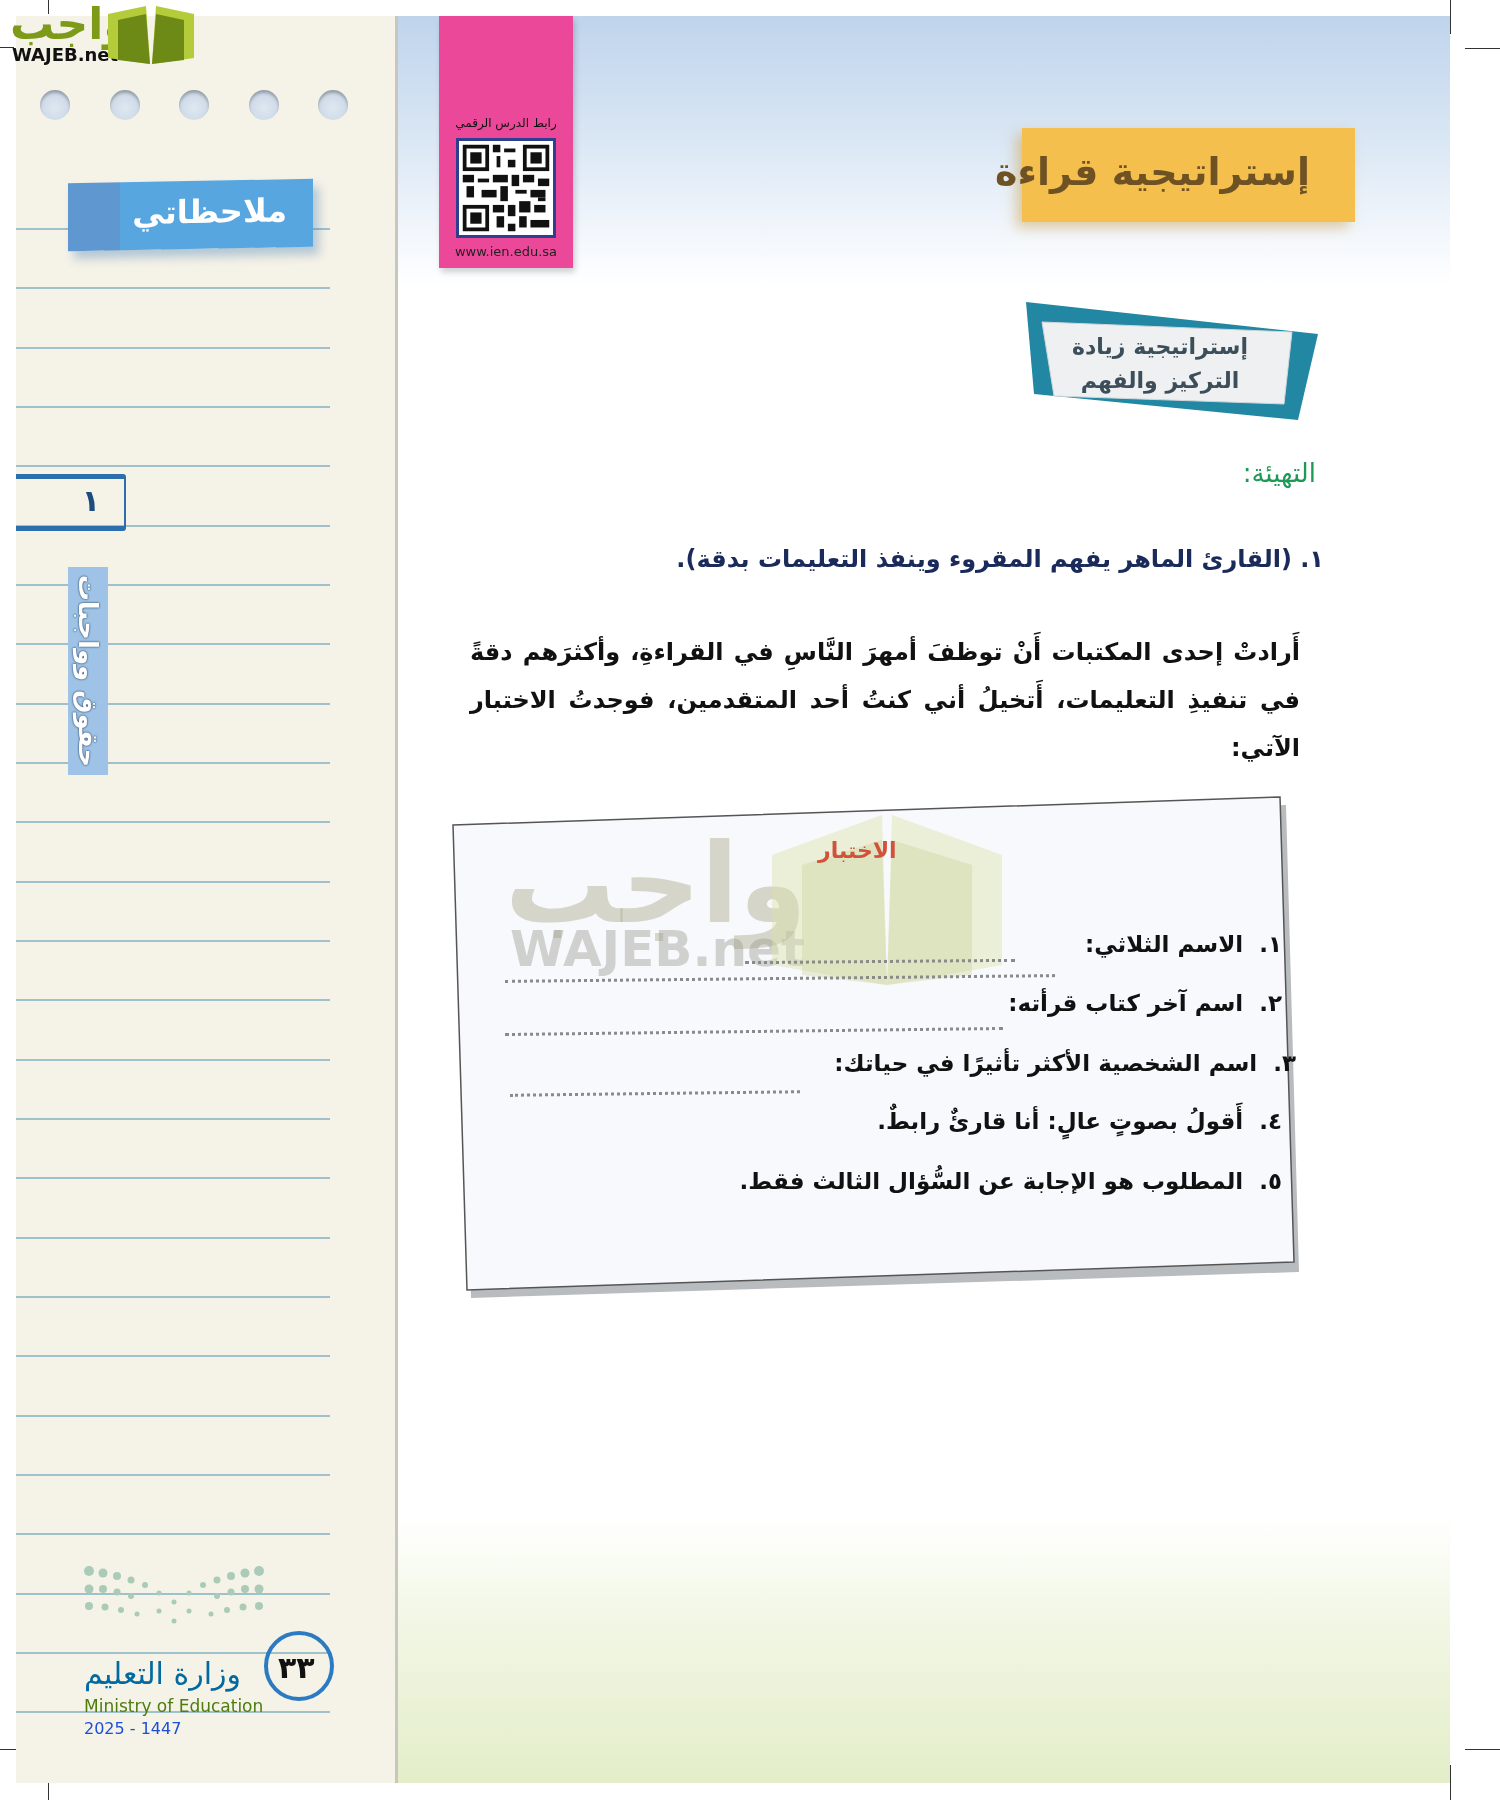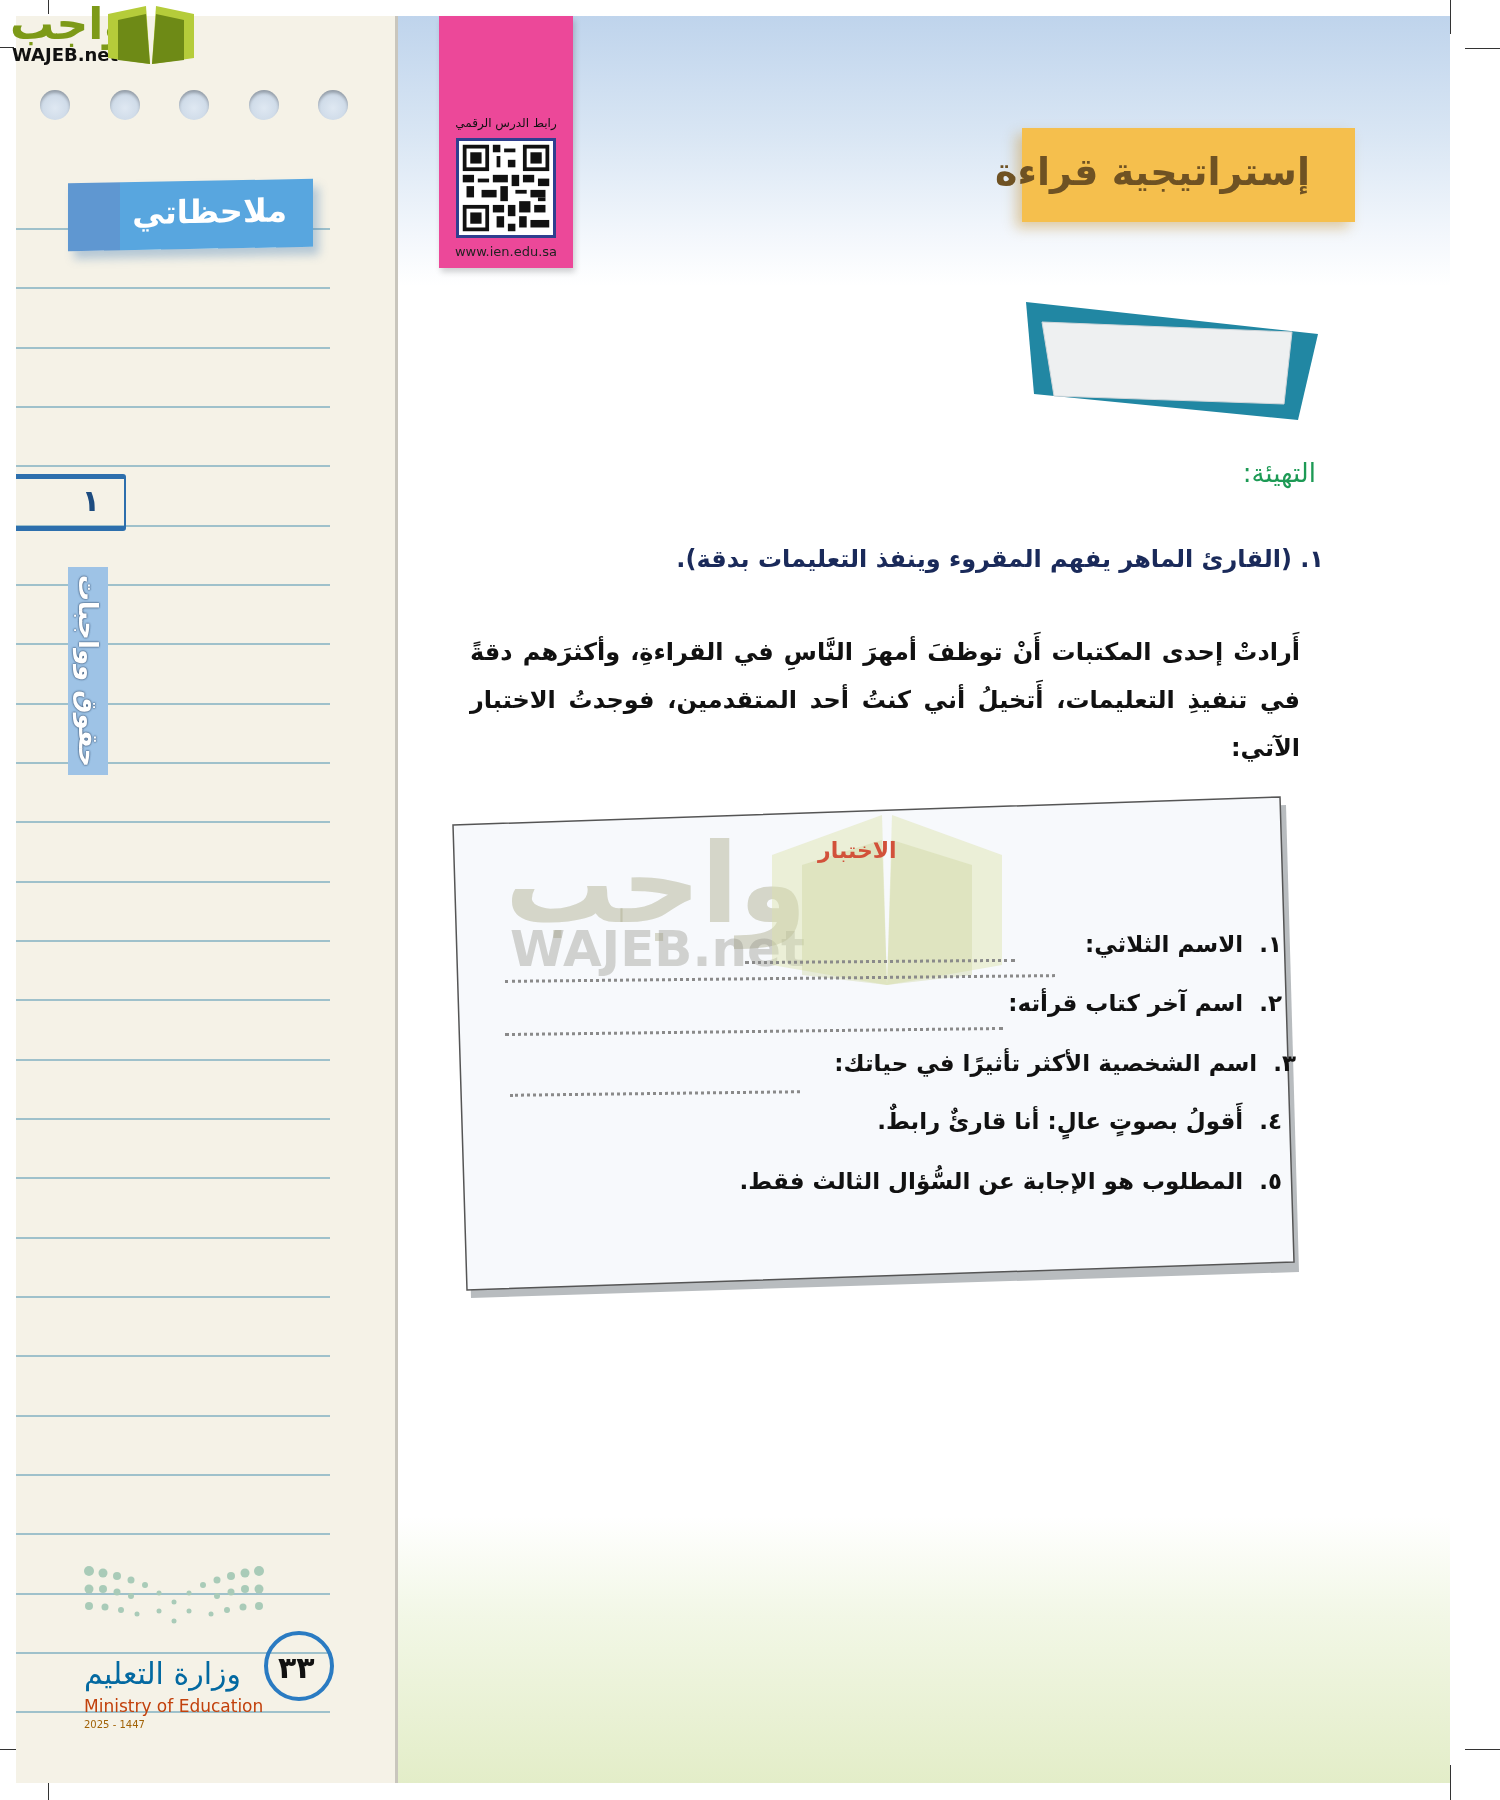--- a/index.html
+++ b/index.html
@@ -58,24 +58,24 @@
     white-space: nowrap; font-size: 26px; font-weight: bold; color: #fff;
     text-shadow: 0 0 2px #3d5878, 0 0 2px #3d5878;
     direction: rtl;
   }
   #moe-dots { position: absolute; left: 68px; top: 1550px; }
   #moe-ar {
     position: absolute; left: 68px; top: 1640px; font-size: 30px; color: #0369a1;
     direction: rtl; letter-spacing: 2px;
   }
   #moe-en {
-    position: absolute; left: 68px; top: 1680px; font-size: 17px; color: #c2410c; text-align: center;
+    position: absolute; left: 68px; top: 1680px; font-size: 17px; color: #4d7c0f; text-align: center;
   }
   #moe-year {
-    position: absolute; left: 68px; top: 1703px; font-size: 10px; color: #a16207;
+    position: absolute; left: 68px; top: 1703px; font-size: 16px; color: #1d4ed8;
   }
   #page-num-circle {
     position: absolute; left: 248px; top: 1615px; width: 70px; height: 70px;
     border: 4px solid #2a7bc2; border-radius: 50%; box-sizing: border-box;
   }
   #page-num {
     position: absolute; left: 262px; top: 1634px; font-size: 30px; font-weight: bold;
     color: #111; direction: rtl;
   }
 
@@ -325,20 +325,24 @@
 <div id="title-note">
   <span class="lbl">إستراتيجية قراءة</span>
 </div>
 
 <div id="strategy-badge">
   <svg width="310" height="130" viewBox="0 0 310 130" style="position:absolute;left:0;top:0;">
     <polygon points="6,6 298,38 278,124 14,98" fill="#2187a3"></polygon>
     <polygon points="22,26 272,36 264,108 34,100" fill="#eef0f1"></polygon>
     <polygon points="22,26 272,36 264,108 34,100" fill="none" stroke="#d0d6da" stroke-width="1"></polygon>
   </svg>
+  <div class="lbl">
+    <div>إستراتيجية زيادة</div>
+    <div>التركيز والفهم</div>
+  </div>
 </div>
 
 <div id="warmup-label">التهيئة:</div>
 <div id="point-1">١. (القارئ الماهر يفهم المقروء وينفذ التعليمات بدقة).</div>
 <div id="intro-para">أَرادتْ إحدى المكتبات أَنْ توظفَ أمهرَ النَّاسِ في القراءةِ، وأكثرَهم دقةً في تنفيذِ التعليمات، أَتخيلُ أني كنتُ أحد المتقدمين، فوجدتُ الاختبار الآتي:</div>
 
 <svg id="quiz-shadow" width="1500" height="1800" viewBox="0 0 1500 1800" style="position:absolute;left:0;top:0;pointer-events:none;">
   <polygon points="459,833 1286,805 1299,1272 471,1298" fill="#b8bcbf"></polygon>
   <polygon points="453,825 1280,797 1294,1262 467,1290" fill="#f7f9fc" stroke="#555" stroke-width="1.5"></polygon>
 </svg>

